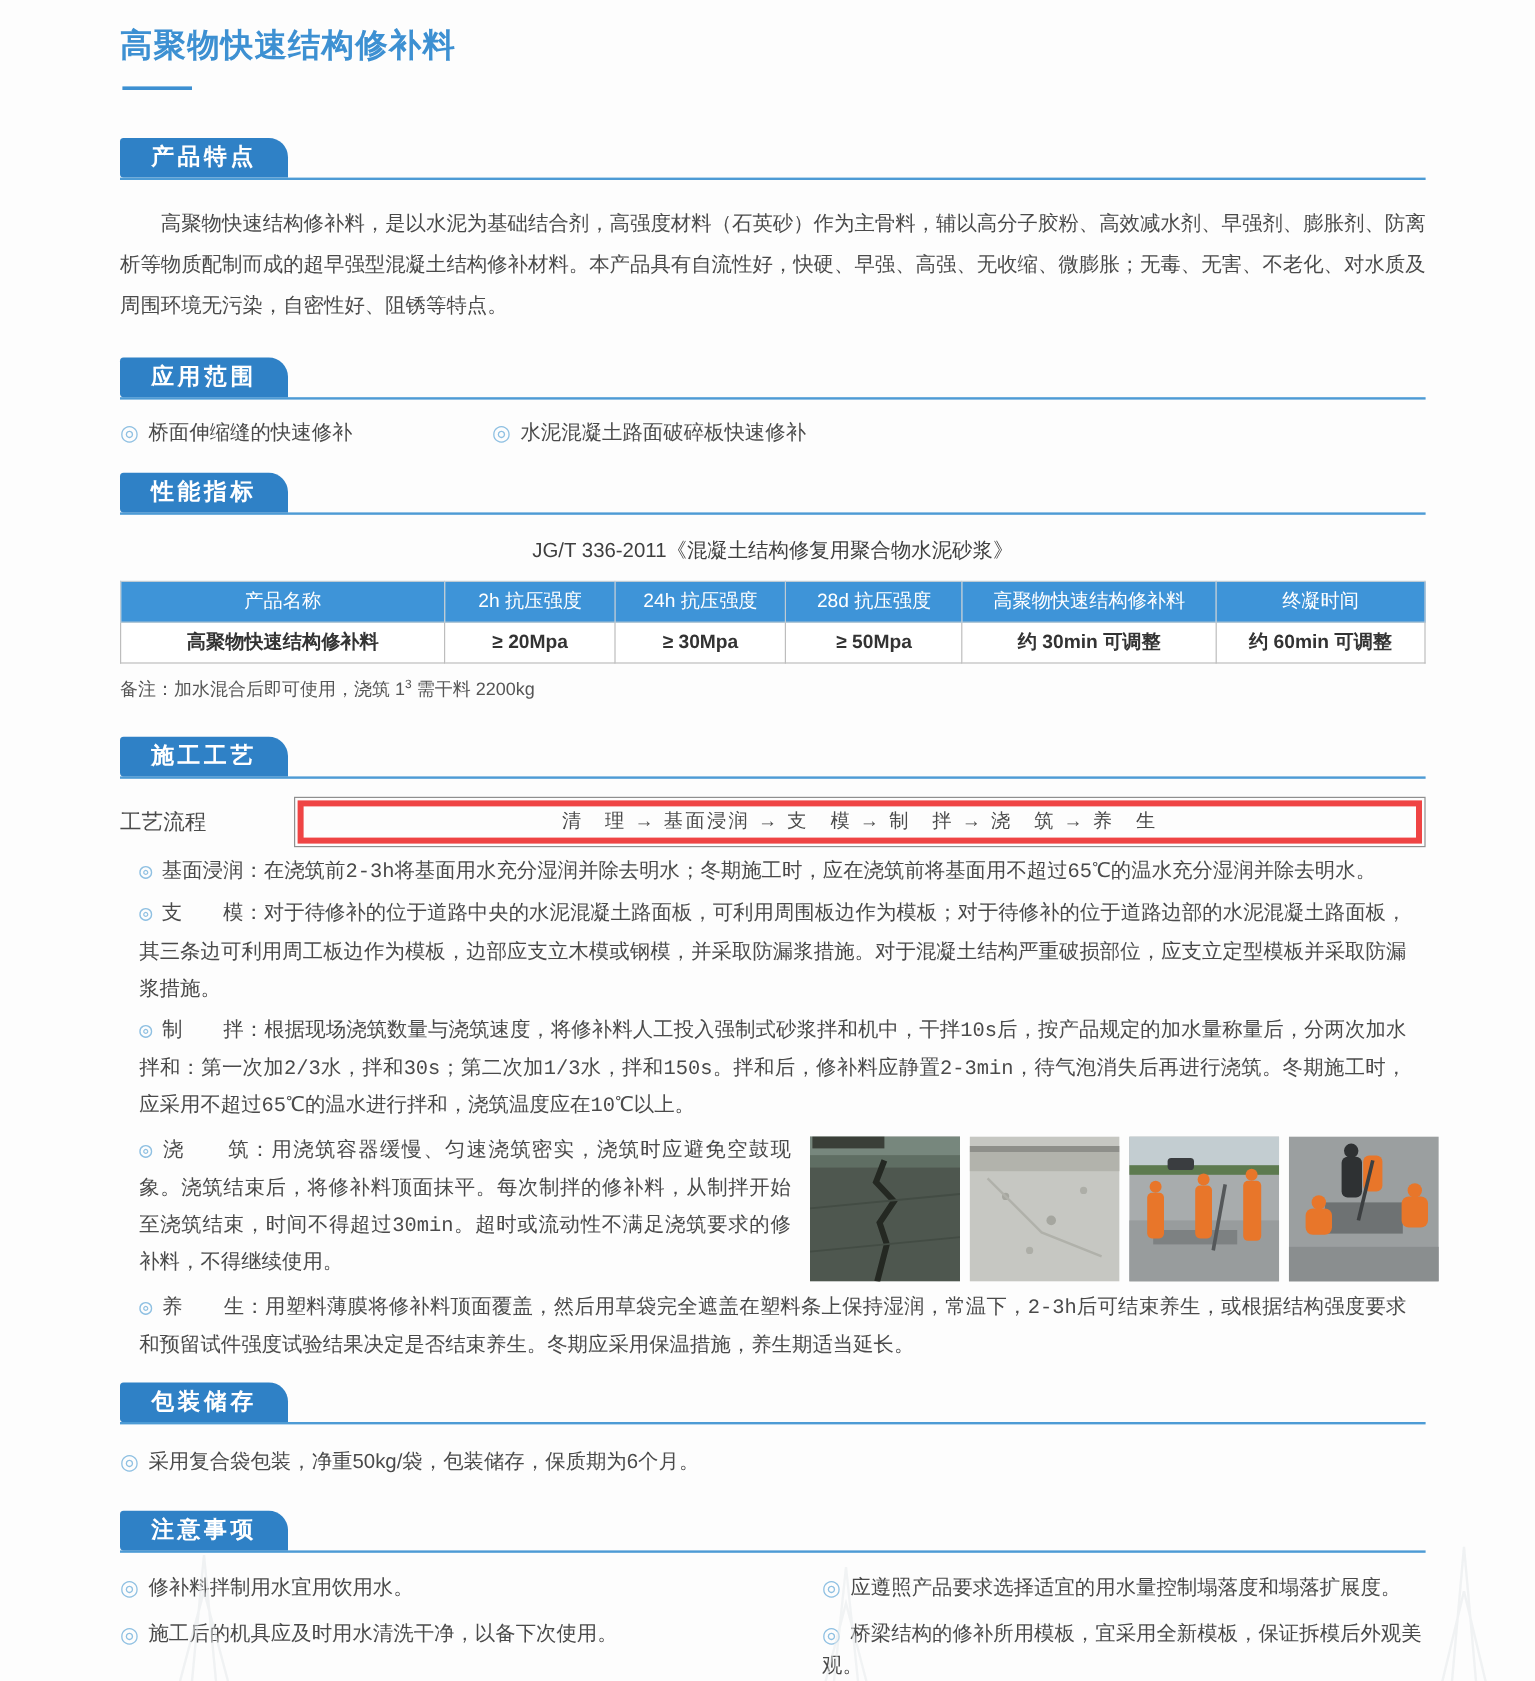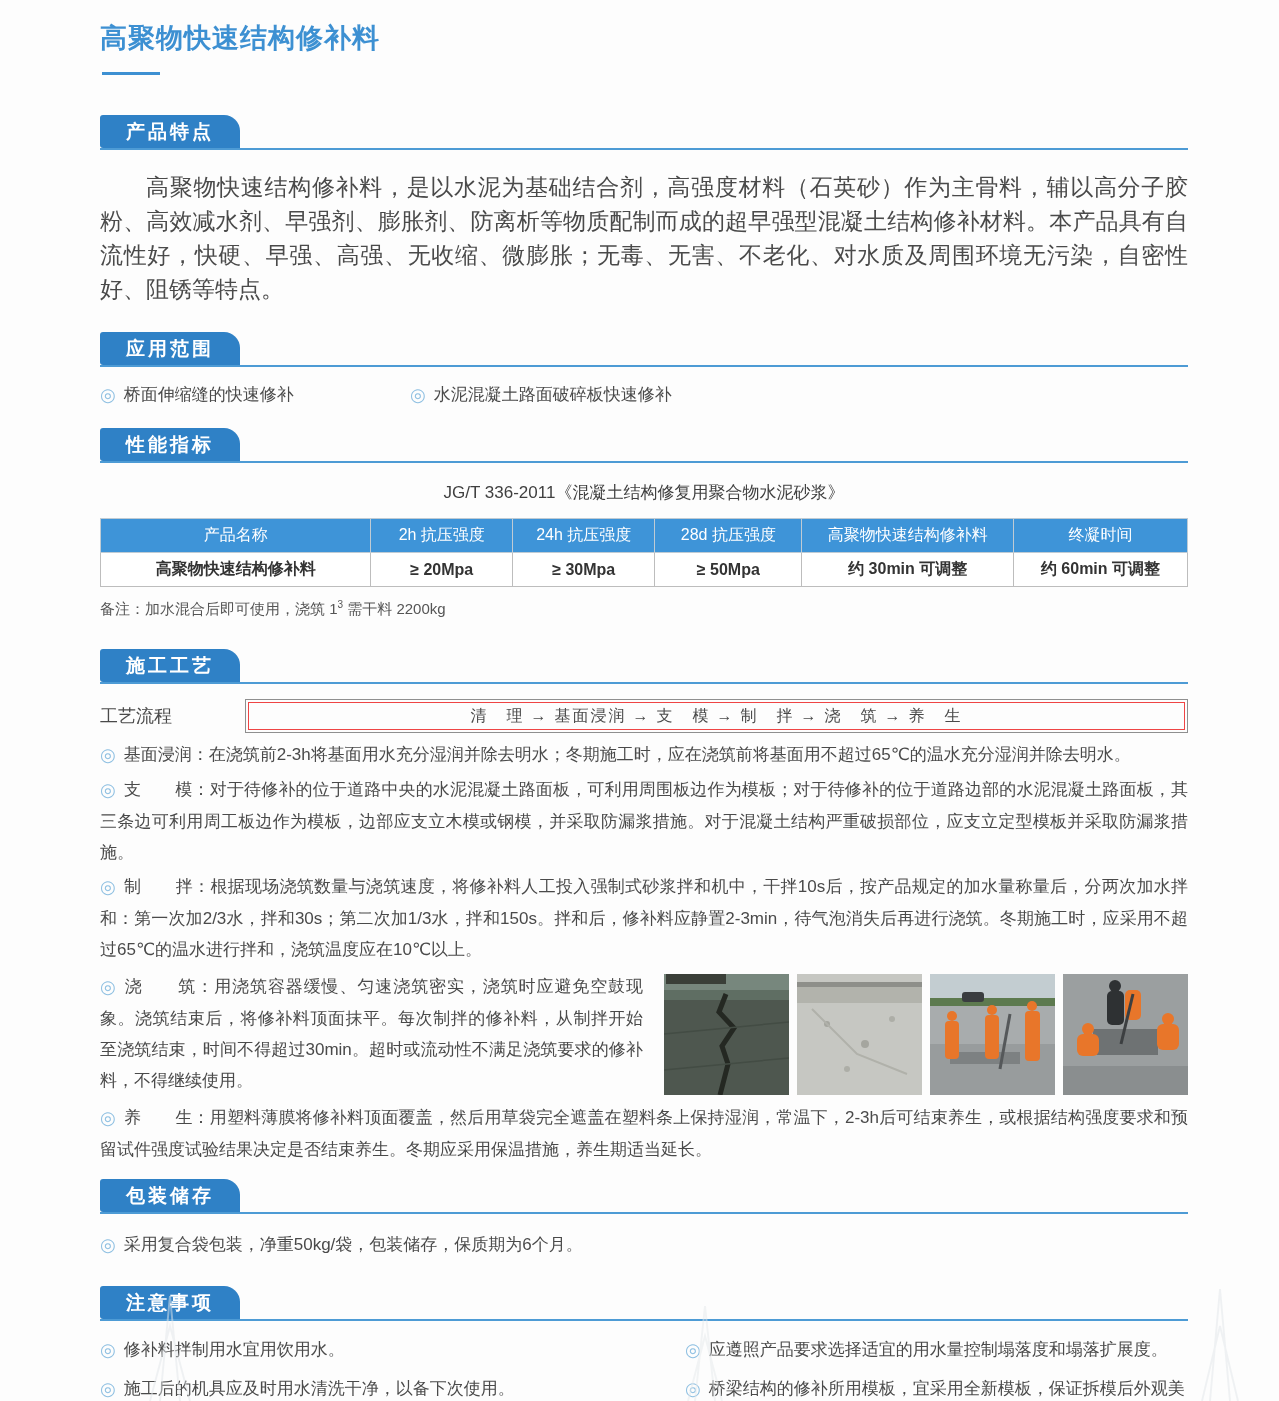--- a/index.html
+++ b/index.html
@@ -5,41 +5,41 @@
   html,body{margin:0;padding:0;background:#fff;}
   body{width:1279px;height:1401px;overflow:hidden;font-family:"Liberation Sans","DejaVu Sans",sans-serif;}
   .page{position:relative;width:1279px;height:1401px;box-sizing:border-box;padding:20px 91px 0 100px;background:#fdfdfd;}
   
   .title{margin:0;font-size:27px;font-weight:bold;color:#3d90d2;letter-spacing:1px;}
   .title-dash{width:58px;height:3px;background:#3d90d2;margin:16px 0 40px 2px;}
   
   .sec-head{border-bottom:2px solid #4d9bd5;line-height:0;}
   .sec-tab{display:inline-block;background:#2f81c6;color:#fff;font-size:19px;font-weight:bold;letter-spacing:3px;line-height:33px;padding:0 26px;border-radius:3px 16px 0 3px;}
   
-  .par{font-size:23px;line-height:34px;color:#4a4a4a;text-align:justify;margin:20px 0 26px;}
+  .par{font-size:17px;line-height:34px;color:#4a4a4a;text-align:justify;margin:20px 0 26px;}
   .indent{text-indent:2em;}
   
   .blt{color:#8fc0e2;font-size:18px;margin-right:8px;vertical-align:-1px;}
   .app-row{display:flex;margin:16px 0 22px;}
   .app-item{font-size:17px;color:#4a4a4a;width:310px;}
   .app-item:last-child{width:auto;}
   
   .std{font-size:17px;color:#3f3f3f;text-align:center;margin:18px 0 14px;}
   table.perf{width:100%;border-collapse:collapse;table-layout:fixed;}
   table.perf th{background:#3e94d8;color:#fff;font-size:16px;font-weight:normal;height:31px;border:1px solid #bfcbd4;}
   table.perf td{background:#fff;color:#333;font-size:16px;font-weight:600;height:31px;text-align:center;border:1px solid #bdbdbd;}
   .c1{width:25%;} .c2{width:13%;} .c3{width:13%;} .c4{width:13.5%;} .c5{width:19.5%;} .c6{width:16%;}
   .note{font-size:15px;color:#555;margin:12px 0 30px;}
   .note sup{font-size:10px;}
   
   .flow-row{display:flex;align-items:center;margin:15px 0 6px;}
   .flow-label{font-size:18px;color:#4a4a4a;width:145px;flex:none;}
   .flow-box{flex:1;border:1px solid #8f8f8f;padding:2px;}
-  .flow-inner{border:1px solid #ef4444;font-size:16px;color:#4a4a4a;text-align:center;line-height:26px;letter-spacing:2px;font-family:Liberation Serif, serif;}
-  .step{font-size:17px;line-height:31px;color:#4a4a4a;text-align:justify;margin:3px 0;}
+  .flow-inner{border:5px solid #ef4444;font-size:16px;color:#4a4a4a;text-align:center;line-height:26px;letter-spacing:2px;}
+  .step{font-size:17px;line-height:31px;color:#4a4a4a;text-align:justify;margin:3px 16px;font-family:Liberation Mono, monospace;}
   .pour-wrap{display:flex;align-items:flex-start;}
   .pour-left{width:543px;flex:none;}
   .photos{flex:1;display:flex;gap:8px;justify-content:flex-end;margin-top:6px;}
   .photos svg{width:125px;height:121px;display:block;}
   
   .pk-item{font-size:17px;color:#4a4a4a;line-height:33px;}
   .pack-block{margin:14px 0 24px;}
   .notes-grid{display:grid;grid-template-columns:585px 1fr;row-gap:13px;margin:16px 0 0;}
   .nt{font-size:17px;color:#4a4a4a;line-height:25px;}
   

